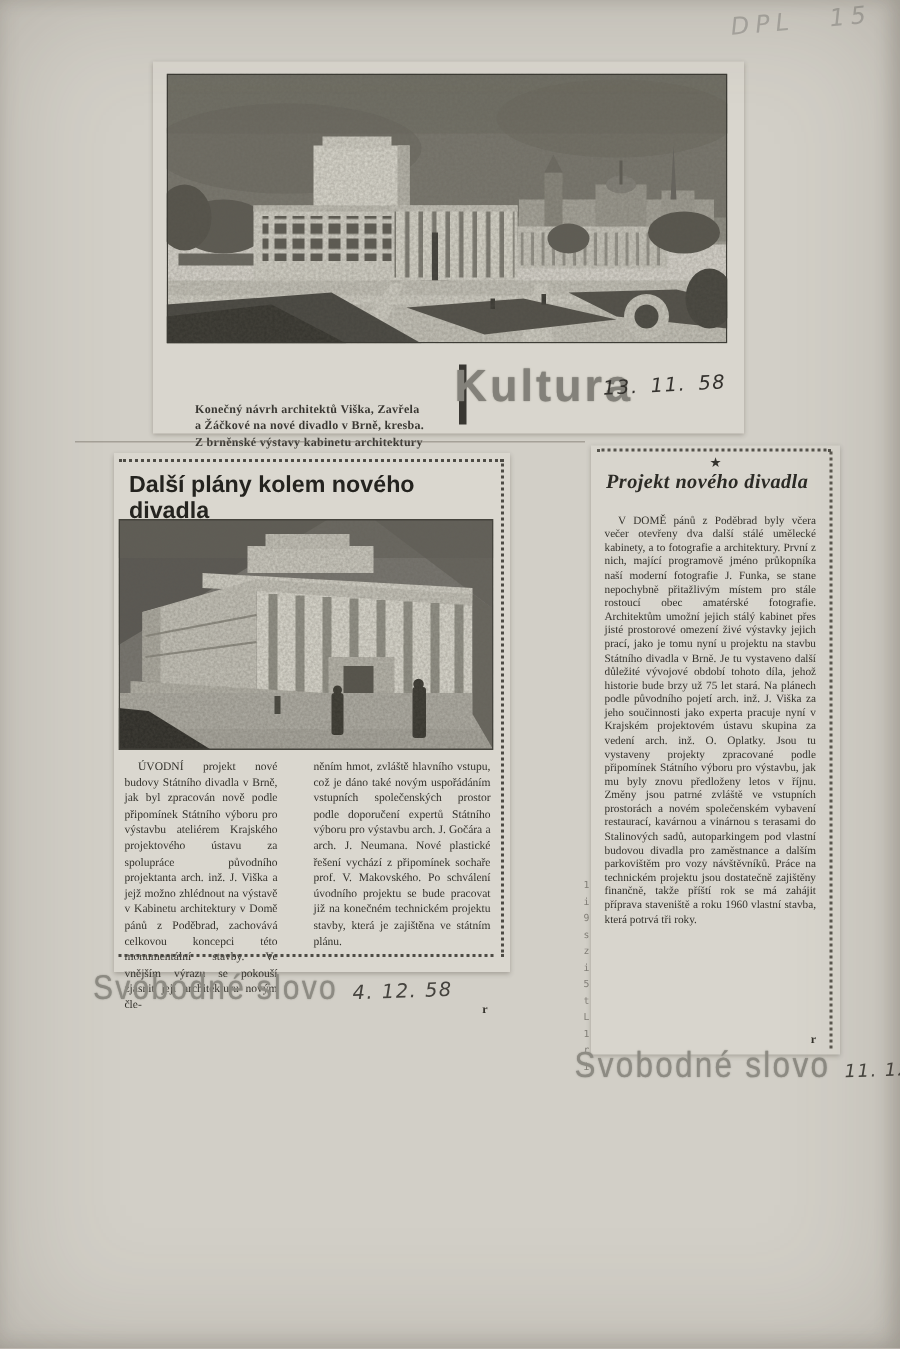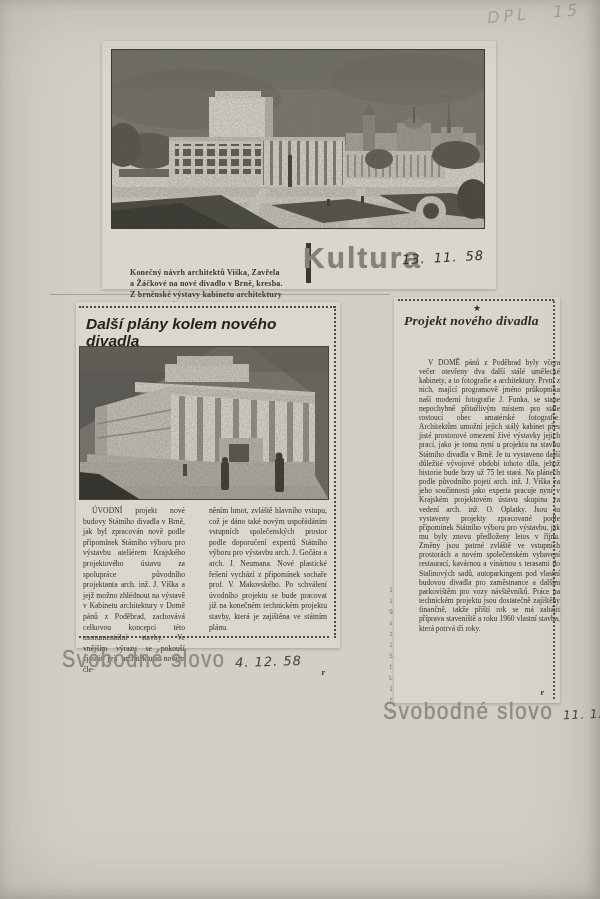--- a/index.html
+++ b/index.html
@@ -28,21 +28,21 @@
         font-weight:700;font-size:30px;color:#83817a;letter-spacing:2px;text-shadow:0 0 1px #8a887f;}
   .hand{font-family:"DejaVu Sans",sans-serif;font-style:italic;color:#34322e;letter-spacing:1px;}
   .d1{position:absolute;left:402px;top:250px;font-size:13px;transform:rotate(-3deg);word-spacing:3px;}
   .hairline{position:absolute;left:50px;top:294px;width:340px;height:1px;background:rgba(110,105,95,.45);}
 
   .clip.left{left:76px;top:302px;width:264px;height:346px;background:#dad7cf;}
   .dot-top{position:absolute;left:3px;right:5px;top:4px;border-top:2px dotted #4d4b45;}
   .dot-right{position:absolute;top:4px;bottom:10px;right:4px;border-right:2px dotted #4d4b45;}
   .dot-bottom{position:absolute;left:3px;width:250px;top:334px;border-top:2px dotted #4d4b45;}
   .headline{position:absolute;left:10px;top:13px;width:236px;margin:0;
-        font-family:"Liberation Sans",sans-serif;font-weight:700;font-size:15.5px;line-height:1.1;color:#24231f;font-style:italic;}
+        font-family:"Liberation Sans",sans-serif;font-weight:700;font-size:15.5px;line-height:1.1;color:#24231f;}
   .cols{position:absolute;left:7px;top:204px;width:244px;display:flex;gap:24px;}
   .col{width:118px;margin:0;font:7.7px/10.6px "Liberation Serif",serif;text-align:justify;color:#34322c;}
   .c1{text-indent:9px;}
   .colwrap{position:relative;width:118px;}
   .sig{font:700 8px "Liberation Serif",serif;color:#34322c;}
   .sig1{position:absolute;right:2px;bottom:-1px;}
 
   .stamp{position:absolute;white-space:nowrap;}
   .s1{left:62px;top:649px;}
   .s2{left:383px;top:700px;}
@@ -55,21 +55,21 @@
 
   .clip.right{left:394px;top:297px;width:166px;height:406px;background:#d8d5cd;}
   .dot-top2{position:absolute;left:4px;right:6px;top:2px;border-top:2px dotted #55534c;}
   .dash-right{position:absolute;right:5px;top:4px;bottom:4px;border-right:2px dotted #5a584f;}
   .torn-edge{position:absolute;left:-9px;top:288px;width:8px;font-family:"DejaVu Sans Mono",monospace;
         font-size:6.5px;line-height:11px;color:rgba(60,57,50,.55);text-align:right;}
   .star{position:absolute;left:0;right:0;top:6px;text-align:center;font-size:9px;color:#34332e;}
   .headline2{position:absolute;left:10px;top:17px;width:148px;margin:0;
         font-family:Liberation Serif, serif;font-style:italic;font-weight:700;font-size:13.5px;
         line-height:1.1;color:#2c2b26;letter-spacing:.3px;}
-  .body2{position:absolute;left:9px;top:45px;width:141px;margin:16px;
+  .body2{position:absolute;left:9px;top:45px;width:141px;margin:0;
         font:7.5px/9.15px "Liberation Serif",serif;text-align:justify;color:#34322c;text-indent:9px;}
   .sig2{position:absolute;right:16px;bottom:6px;}
 </style>
 </head>
 <body>
 
 <div id="scan">
 
   <div class="pencil">DPL 15</div>
 

